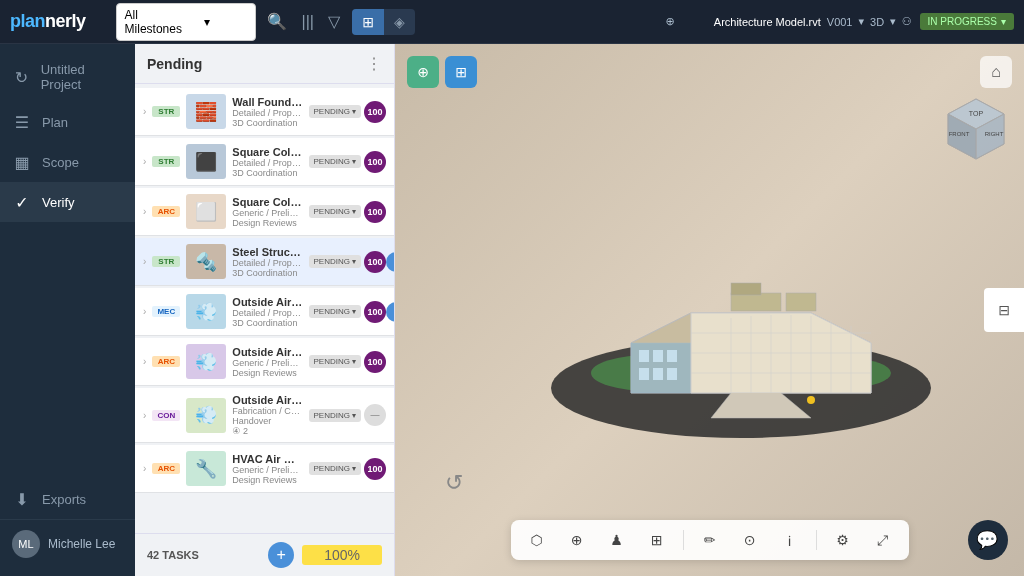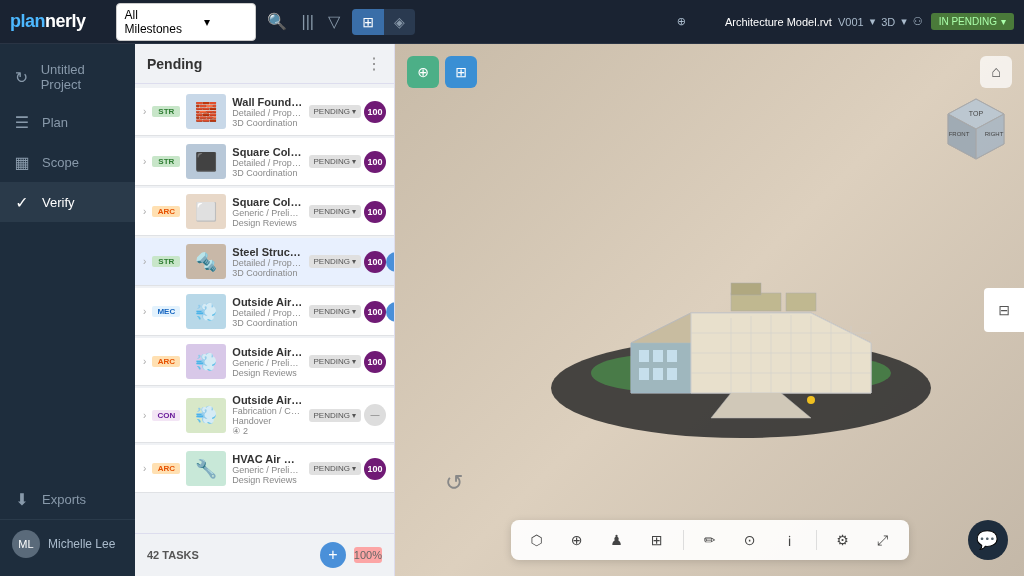--- a/index.html
+++ b/index.html
@@ -53,21 +53,21 @@
     .task-title { font-size: 11px; font-weight: 600; color: #333; white-space: nowrap; overflow: hidden; text-overflow: ellipsis; }
     .task-sub { font-size: 9px; color: #888; white-space: nowrap; overflow: hidden; text-overflow: ellipsis; }
     .task-status { display: flex; align-items: center; gap: 3px; flex-shrink: 0; }
     .pending-badge { background: #e0e0e0; color: #555; font-size: 8px; padding: 2px 5px; border-radius: 3px; display: flex; align-items: center; gap: 2px; }
     .percent-badge { background: #701a75; color: white; font-size: 9px; border-radius: 50%; width: 22px; height: 22px; display: flex; align-items: center; justify-content: center; font-weight: 600; }
     .percent-badge.empty { background: #ddd; color: #999; }
     .arrow-btn { position: absolute; right: -12px; top: 50%; transform: translateY(-50%); background: #4a90d9; border-radius: 50%; width: 20px; height: 20px; display: flex; align-items: center; justify-content: center; color: white; font-size: 11px; z-index: 10; cursor: pointer; }
     .task-footer { padding: 8px 12px; display: flex; align-items: center; gap: 8px; background: #f0f2f5; border-top: 1px solid #dde; }
     .task-count { font-size: 11px; font-weight: 600; color: #555; flex: 1; }
     .add-btn { width: 26px; height: 26px; background: #4a90d9; border-radius: 50%; display: flex; align-items: center; justify-content: center; color: white; font-size: 16px; cursor: pointer; }
-    .pct-total { font-size: 11px; color: #666; background: #fca5a5; padding: 2px 0; border-radius: 3px; }
+    .pct-total { font-size: 14px; color: #666; background: #fde047; padding: 2px 22px; border-radius: 3px; }
 
     
     .viewport { flex: 1; background: #d4c8b8; position: relative; display: flex; align-items: center; justify-content: center; overflow: hidden; }
     .viewport-bg { position: absolute; inset: 0; background: linear-gradient(135deg, #c8bba8 0%, #ddd0be 50%, #c4b8a8 100%); }
     .viewport-overlay-btns { position: absolute; top: 12px; left: 12px; display: flex; gap: 6px; }
     .vp-btn { width: 32px; height: 32px; border-radius: 6px; display: flex; align-items: center; justify-content: center; cursor: pointer; font-size: 14px; }
     .vp-btn.green { background: #4caf87; color: white; }
     .vp-btn.blue { background: #3a8fd4; color: white; }
     .vp-home { position: absolute; top: 12px; right: 12px; background: rgba(255,255,255,0.7); border-radius: 6px; width: 32px; height: 32px; display: flex; align-items: center; justify-content: center; color: #555; font-size: 16px; cursor: pointer; }
     .vp-cube { position: absolute; top: 50px; right: 10px; width: 75px; height: 75px; }
@@ -113,21 +113,21 @@
   <div class="model-info">
     <span>⊕</span>
     <span class="model-name">Architecture Model.rvt</span>
     <span>V001</span>
     <span>▾</span>
     <span>3D</span>
     <span>▾</span>
     <span>⚇</span>
   </div>
   <div class="status-badge">
-    <span>IN PENDING</span>
+    <span>IN PROGRESS</span>
     <span>▾</span>
   </div>
 </div>
 
 <div class="main-content">
 
   <div class="sidebar">
     <div class="sidebar-item">
       <div class="sidebar-icon">↻</div>
       <span class="sidebar-label">Untitled Project</span>

